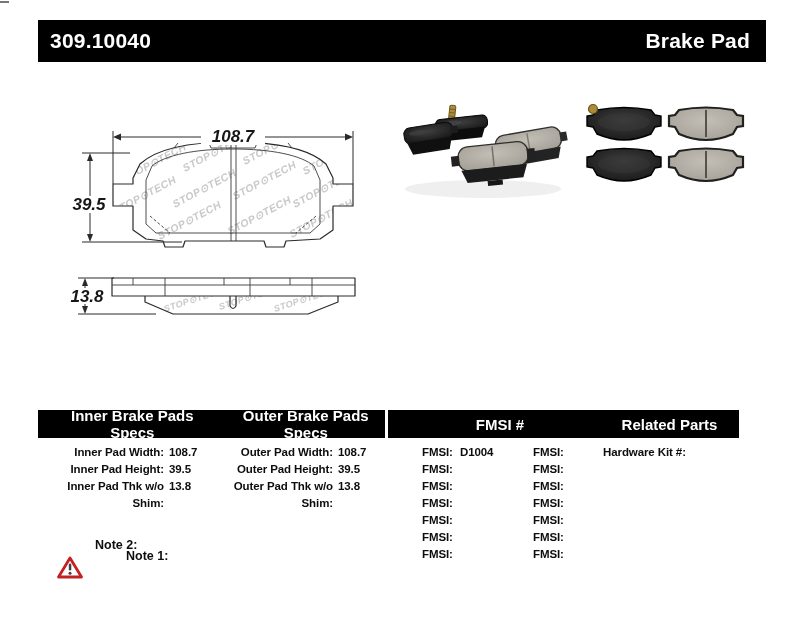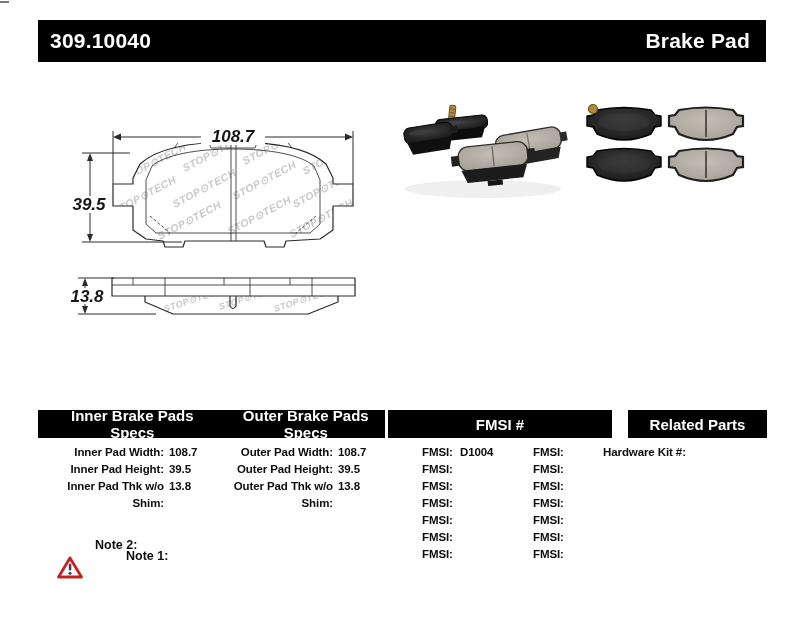--- a/index.html
+++ b/index.html
@@ -34,21 +34,21 @@
   .photo-right { position:absolute; left:578px; top:93px; }
 
   
   .spec-header {
     position:absolute; top:410px; height:28px; background:#000; color:#fff;
     display:flex; align-items:center; font-weight:bold; font-size:15px;
   }
   #hdr-pads    { left:38px;  width:347px; }
   #hdr-pads span { flex:1; text-align:center;padding-left:15px; }
   #hdr-fmsi    { left:388px; width:224px; justify-content:center; }
-  #hdr-related { left:628px; width:139px; justify-content:center;align-items:center; }
+  #hdr-related { left:600px; width:139px; justify-content:center;align-items:center; }
 
   
   .spec-col { position:absolute; top:444px; font-size:11.5px; font-weight:bold;
               color:#0d0d0d; letter-spacing:-0.1px; }
   .spec-row { display:flex; height:17px; line-height:17px; }
   .spec-row .lbl { text-align:right; }
   .spec-row .val { margin-left:5px; white-space:nowrap; }
   #col-inner { left:38px;  width:170px; } #col-inner .lbl { width:126px; }
   #col-outer { left:206px; width:180px; } #col-outer .lbl { width:127px; }
   #col-fmsi  { left:394px; width:200px; }

